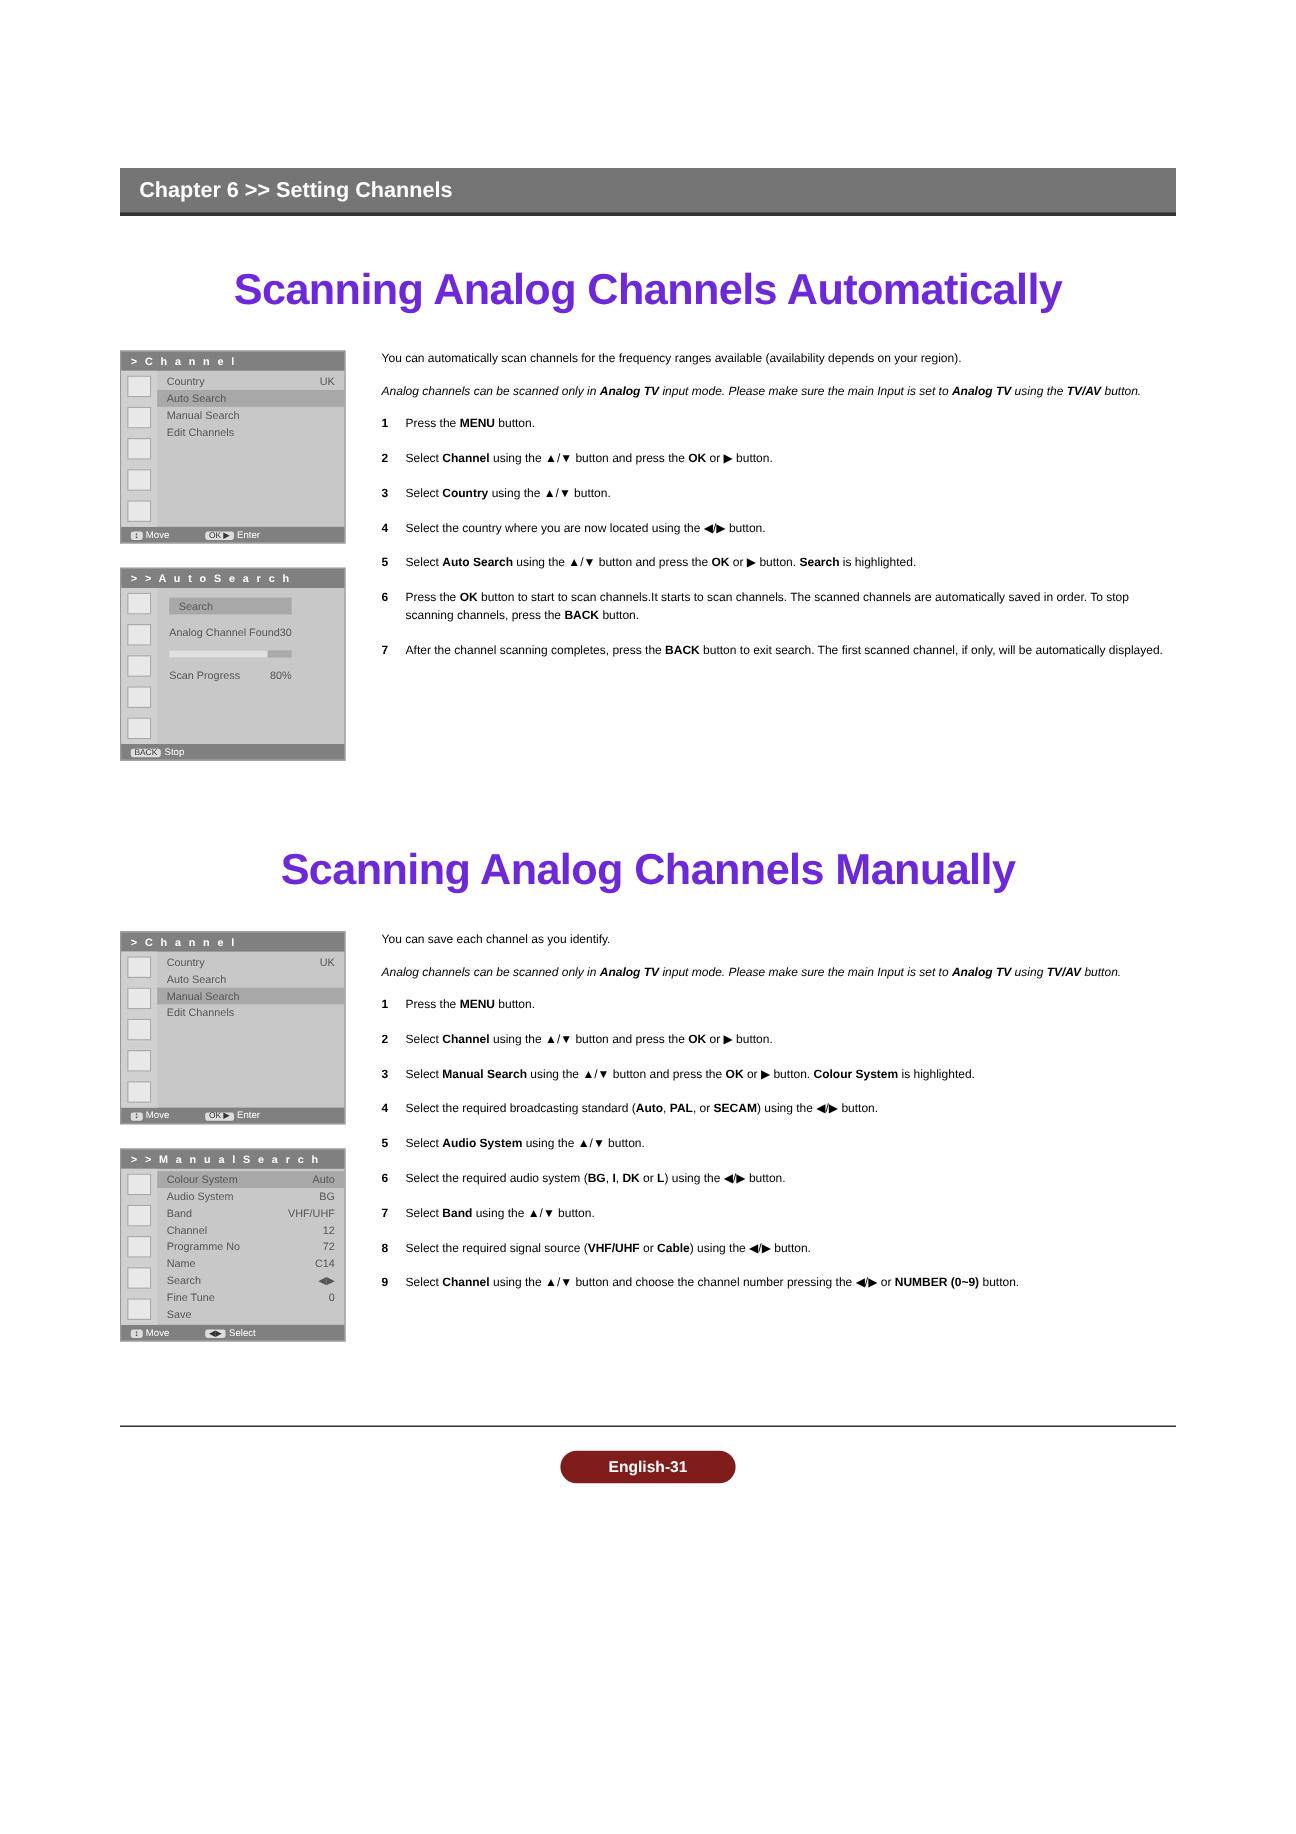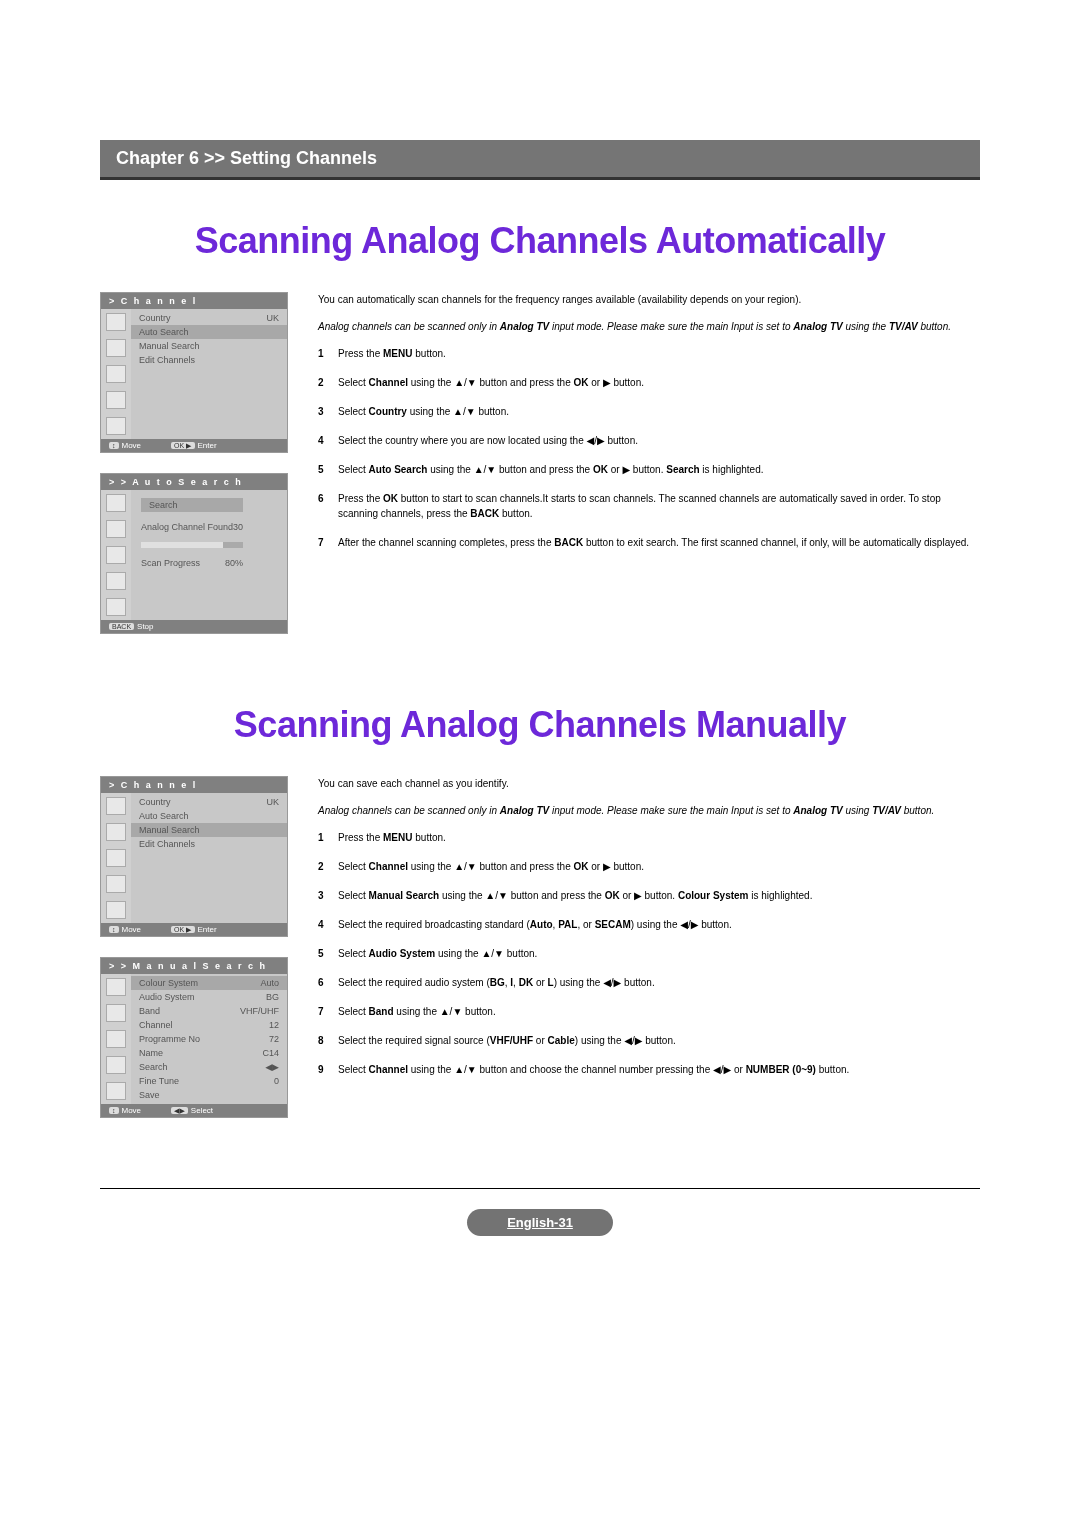--- a/index.html
+++ b/index.html
@@ -24,21 +24,21 @@
 .menu-items { flex: 1; padding: 2px 0; }
 .menu-item { display: flex; justify-content: space-between; padding: 2px 8px; color: #555; }
 .menu-item.hl { background: #a8a8a8; }
 .menu-footer { background: #808080; color: #fff; padding: 2px 8px; font-size: 8px; display: flex; gap: 30px; }
 .menu-footer .tag { background: #ddd; color: #333; padding: 0 3px; border-radius: 2px; margin-right: 3px; font-size: 7px; }
 .progress-body { padding: 8px 10px; color: #555; }
 .progress-row { display: flex; justify-content: space-between; margin: 10px 0; }
 .progress-bar { height: 6px; background: #aaa; margin: 6px 0; position: relative; }
 .progress-fill { height: 100%; width: 80%; background: #e0e0e0; }
 .page-footer { border-top: 1px solid #000; margin-top: 30px; padding-top: 20px; text-align: center; }
-.page-label { display: inline-block; background: #737373; color: #fff; padding: 6px 40px; border-radius: 18px; font-weight: bold; font-size: 13px; text-decoration: underline; }
+.page-label { display: inline-block; background: #7f1d1d; color: #fff; padding: 6px 40px; border-radius: 18px; font-weight: bold; font-size: 13px; }
 b { font-weight: bold; }
 </style>
 </head>
 <body>
 
 <div class="page">
   <div class="chapter-bar">Chapter 6 &gt;&gt; Setting Channels</div>
 
   <h1 class="section-title">Scanning Analog Channels Automatically</h1>
   <div class="content-row">

